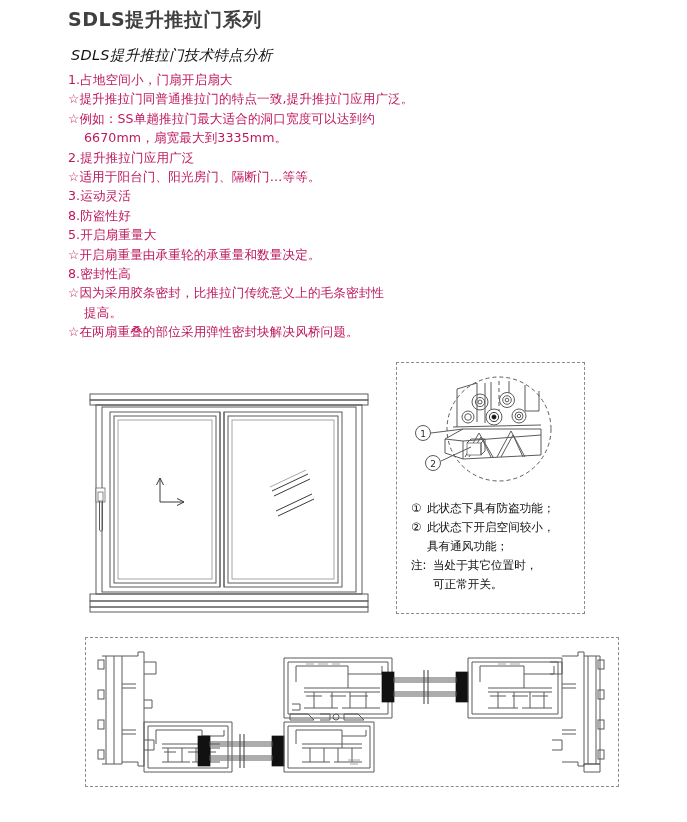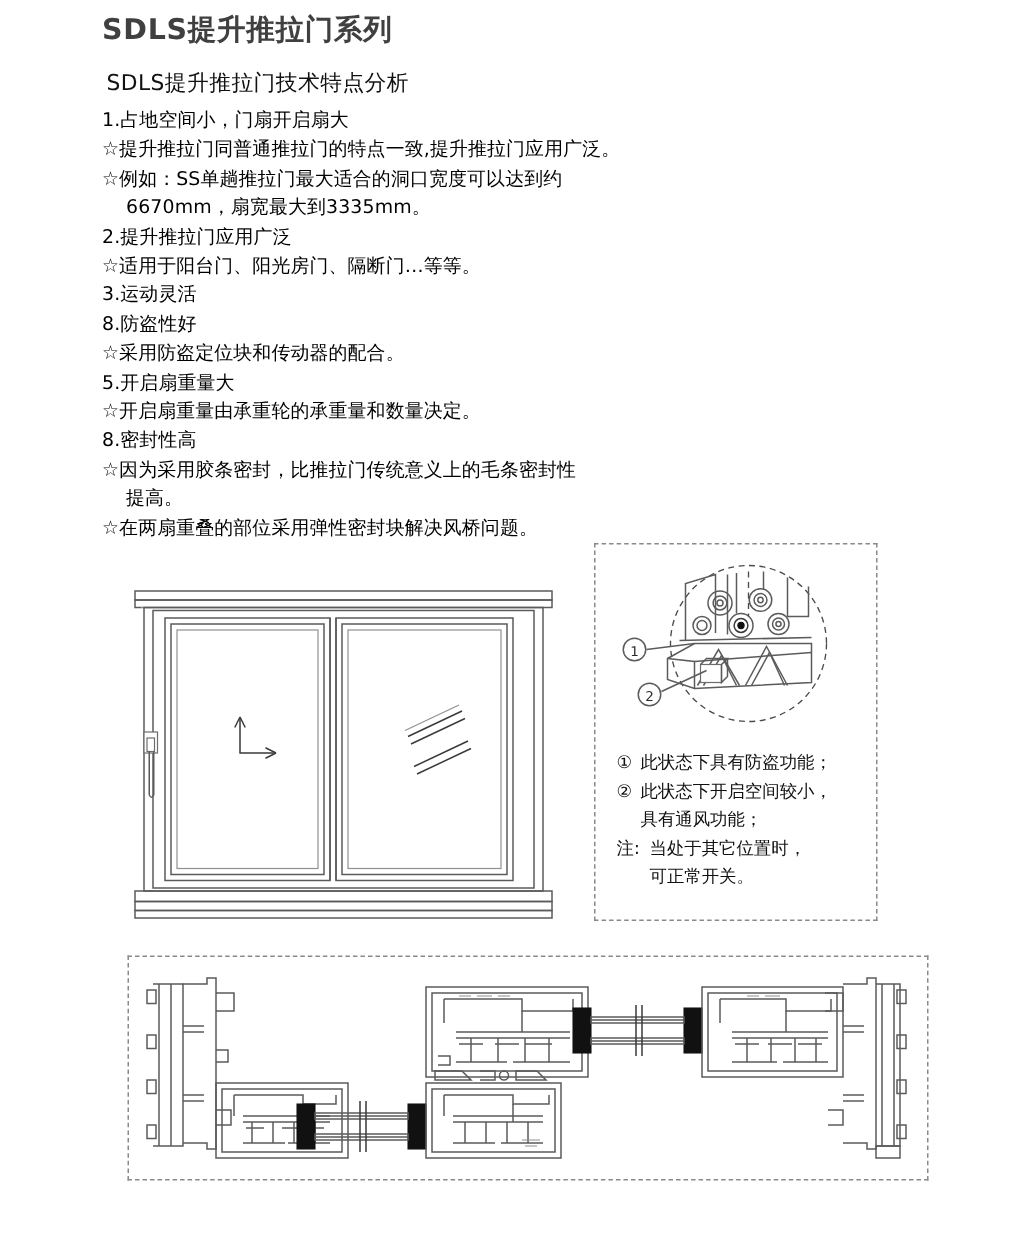--- a/index.html
+++ b/index.html
@@ -13,28 +13,28 @@
 
   
   .title{
     position:absolute;left:68px;top:7px;
     font-size:19px;font-weight:bold;letter-spacing:.5px;
     color:#404040;white-space:nowrap;
   }
   .subtitle{
     position:absolute;left:71px;top:46px;
     font-size:14.5px;font-weight:500;letter-spacing:.3px;
-    color:#111;white-space:nowrap;
+    color:#111;white-space:nowrap;font-style:italic;
   }
   .body-text{
     position:absolute;left:68px;top:70px;width:340px;
   }
   .line{
     font-size:12.6px;line-height:19.4px;white-space:nowrap;
-    letter-spacing:.1px;color:#000000;font-weight:500;
+    letter-spacing:.1px;color:#be185d;font-weight:500;
   }
   .line.ind{padding-left:16px;}
 
   
   .panel{
     position:absolute;border:1px dashed #8a8a8a;background:#fff;
   }
   #detail-panel{left:396px;top:362px;width:187px;height:250px;}
   #section-panel{left:85px;top:637px;width:532px;height:148px;}
 
@@ -67,21 +67,20 @@
 
   <div class="body-text">
     <div class="line">1.占地空间小，门扇开启扇大</div>
     <div class="line">☆提升推拉门同普通推拉门的特点一致,提升推拉门应用广泛。</div>
     <div class="line">☆例如：SS单趟推拉门最大适合的洞口宽度可以达到约</div>
     <div class="line ind">6670mm，扇宽最大到3335mm。</div>
     <div class="line">2.提升推拉门应用广泛</div>
     <div class="line">☆适用于阳台门、阳光房门、隔断门…等等。</div>
     <div class="line">3.运动灵活</div>
     <div class="line">8.防盗性好</div>
-    <div class="line">☆采用防盗定位块和传动器的配合。</div>
     <div class="line">5.开启扇重量大</div>
     <div class="line">☆开启扇重量由承重轮的承重量和数量决定。</div>
     <div class="line">8.密封性高</div>
     <div class="line">☆因为采用胶条密封，比推拉门传统意义上的毛条密封性</div>
     <div class="line ind">提高。</div>
     <div class="line">☆在两扇重叠的部位采用弹性密封块解决风桥问题。</div>
   </div>
 
   <div style="position:absolute;left:84px;top:388px;">
     <svg width="290" height="232" viewBox="0 0 290 232">

